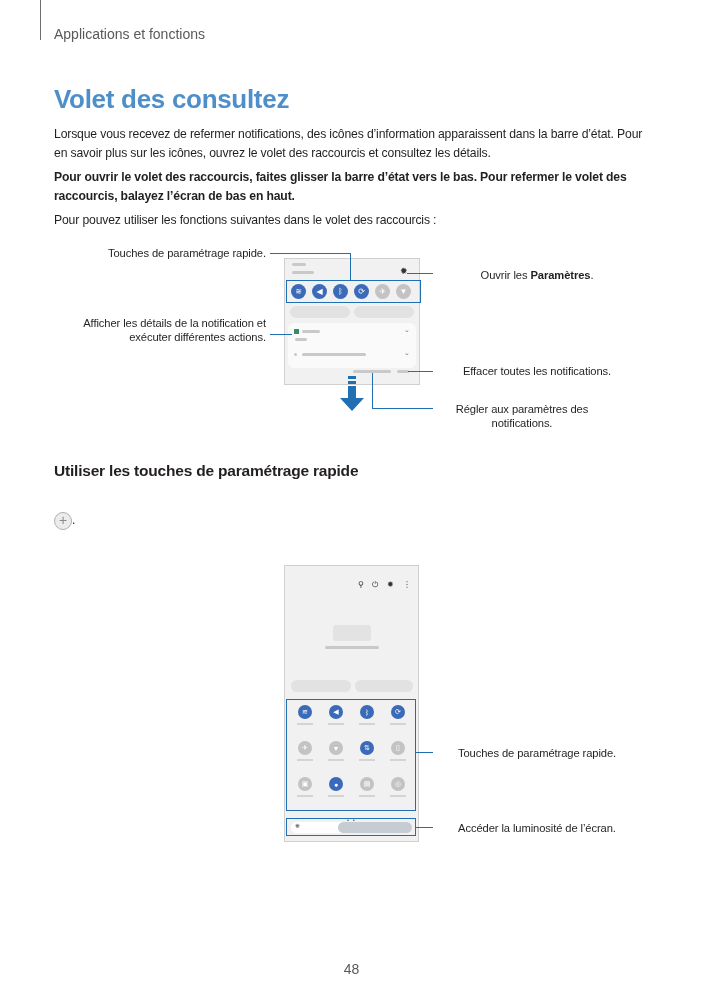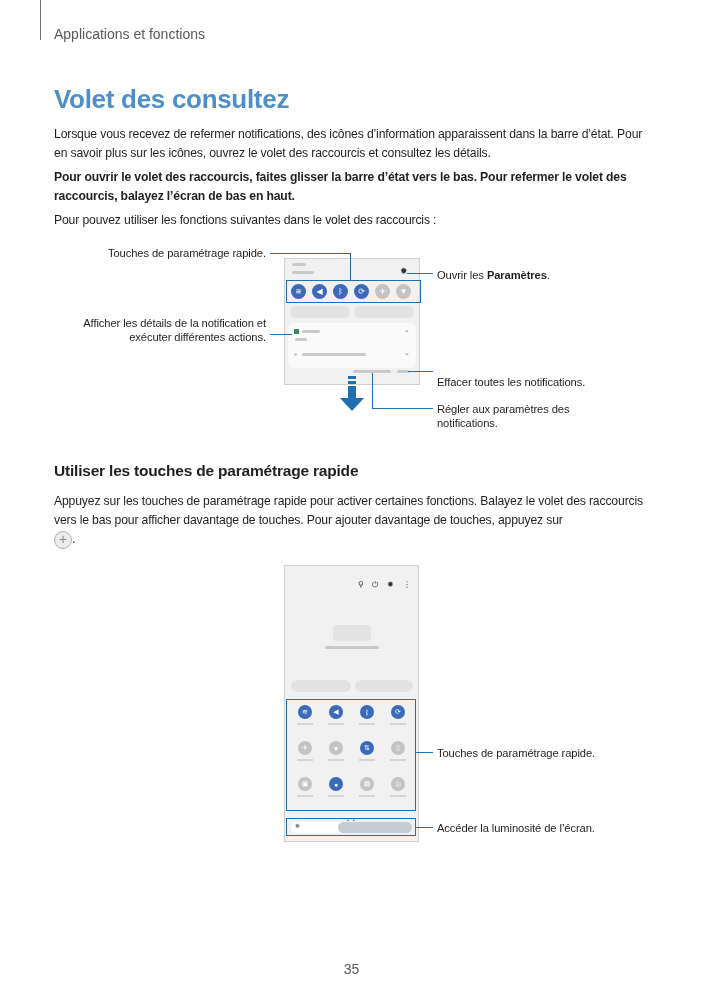--- a/index.html
+++ b/index.html
@@ -9,21 +9,21 @@
   .header-rule { position: absolute; left: 40px; top: 0; width: 1px; height: 40px; background: #6d6e71; }
   .header-title { position: absolute; left: 54px; top: 26px; font-size: 14px; color: #58595b; }
 
   .page-title { position: absolute; left: 54px; top: 84px; font-size: 26px; font-weight: bold; color: #4e8fc9; letter-spacing: -0.3px; }
 
   .para { position: absolute; left: 54px; width: 600px; font-size: 12.2px; line-height: 19px; color: #231f20; letter-spacing: -0.15px; }
   .p1 { top: 125px; }
   .p2 { top: 168px; font-weight: bold; }
   .p3 { top: 211px; }
 
-  .callout { position: absolute; font-size: 11.2px; line-height: 14px; color: #231f20; letter-spacing: -0.1px; }
+  .callout { position: absolute; font-size: 11.2px; line-height: 14px; color: #231f20; letter-spacing: -0.1px; text-align: center; }
   .callout.right-align { text-align: right; }
   .callout b { font-weight: bold; }
 
   .line { position: absolute; background: #1f6fb2; }
 
   
   .phone1 { position: absolute; left: 284px; top: 258px; width: 136px; height: 127px; background: #f1f1f1; border: 1px solid #d0d0d0; }
   .ph-bar { position: absolute; height: 3px; background: #c9c9c9; border-radius: 2px; }
   .qs-row { position: absolute; left: 286px; top: 280px; width: 135px; height: 23px; border: 1.5px solid #1f6fb2; }
   .qs-btn { position: absolute; width: 15px; height: 15px; border-radius: 50%; display: flex; align-items: center; justify-content: center; font-size: 8px; color: #fff; }
@@ -111,26 +111,26 @@
   <div class="line" style="left:350px;top:253px;width:1px;height:28px;"></div>
   <div class="line" style="left:270px;top:334px;width:22px;height:1px;"></div>
   <div class="line" style="left:407px;top:273px;width:26px;height:1px;"></div>
   <div class="line" style="left:408px;top:371px;width:25px;height:1px;"></div>
   <div class="line" style="left:372px;top:373px;width:1px;height:35px;"></div>
   <div class="line" style="left:372px;top:408px;width:61px;height:1px;"></div>
 
   <div class="callout right-align" style="left:60px;top:246px;width:206px;">Touches de paramétrage rapide.</div>
   <div class="callout right-align" style="left:40px;top:316px;width:226px;">Afficher les détails de la notification et exécuter différentes actions.</div>
   <div class="callout" style="left:437px;top:268px;width:200px;"><span>Ouvrir les </span><b>Paramètres</b><span>.</span></div>
-  <div class="callout" style="left:437px;top:375px;width:200px;">Effacer toutes les notifications.</div>
+  <div class="callout" style="left:437px;top:364px;width:200px;">Effacer toutes les notifications.</div>
   <div class="callout" style="left:437px;top:402px;width:170px;">Régler aux paramètres des notifications.</div>
 </div>
 
 <h2 class="subheading">Utiliser les touches de paramétrage rapide</h2>
-<p class="para p4"><span>Appuyez sur les touches de paramétrage rapide pour activer certaines fonctions. Balayez le volet des raccourcis vers le bas pour afficher davantage de touches. Pour ajouter davantage de touches, appuyez sur</span><br><span class="plus-icon">+</span><span>.</span></p>
+<p class="para p4"><br><span class="plus-icon">+</span><span>.</span></p>
 
 <div>
   <div class="phone2"></div>
   <span class="ph2-icon" style="left:358px;top:580px;">⚲</span>
   <span class="ph2-icon" style="left:372px;top:580px;">⏻</span>
   <span class="ph2-icon" style="left:387px;top:580px;">✹</span>
   <span class="ph2-icon" style="left:403px;top:580px;">⋮</span>
   <div class="clock"></div>
   <div class="ph-bar" style="left:325px;top:646px;width:54px;"></div>
   <div class="pill" style="left:291px;top:680px;width:60px;"></div>
@@ -169,13 +169,13 @@
   <div class="bright-track"></div>
   <div class="bright-fill" id="bfill" style="width: 74px; left: 338px;"></div>
   <span class="sun">✺</span>
 
   <div class="line" style="left:416px;top:752px;width:17px;height:1px;"></div>
   <div class="line" style="left:416px;top:827px;width:17px;height:1px;"></div>
   <div class="callout" style="left:437px;top:746px;width:200px;">Touches de paramétrage rapide.</div>
   <div class="callout" style="left:437px;top:821px;width:200px;">Accéder la luminosité de l’écran.</div>
 </div>
 
-<div class="page-num">35</div>
+<div class="page-num">48</div>
 
 </body></html>

